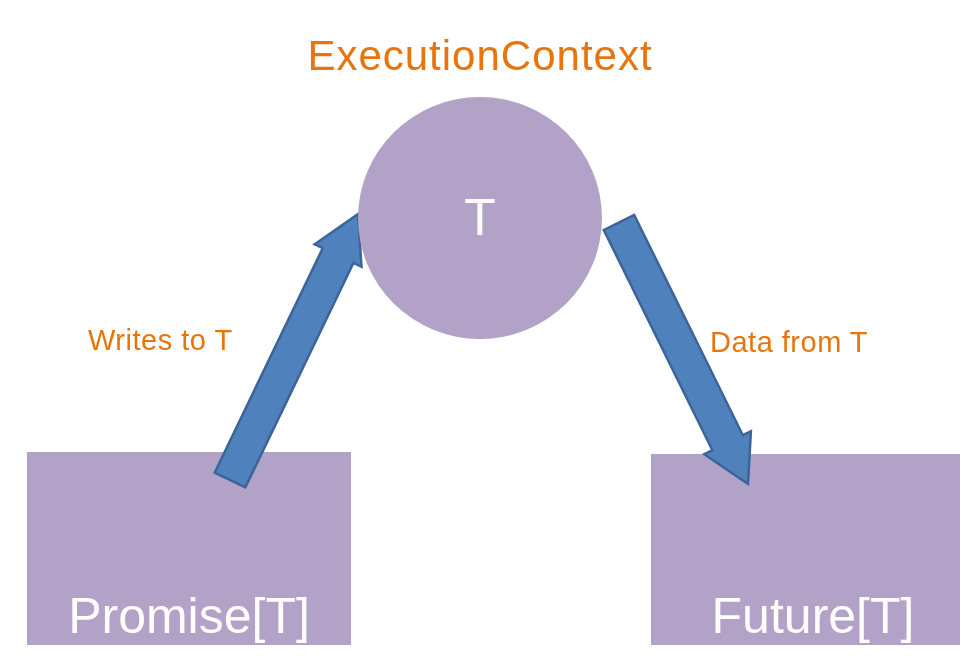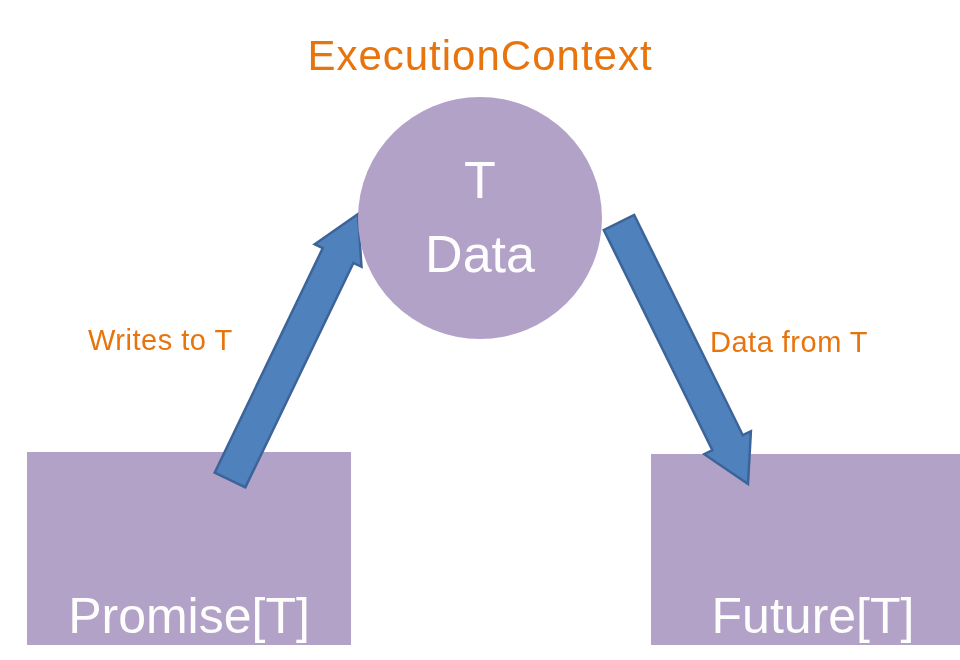--- a/index.html
+++ b/index.html
@@ -94,21 +94,20 @@
 
   <div class="diagram-title">ExecutionContext</div>
 
   <svg class="arrows-layer" viewBox="0 0 960 660" aria-hidden="true">
     <polygon points="245.3,475.4 353.4,250.9 361.5,254.8 358,202 314.7,232.2 322.8,236.1 214.7,460.6"></polygon>
     <polygon points="634.2,203 742.8,423.2 750.9,419.2 748,472 704.3,442.2 712.4,438.2 603.8,218"></polygon>
   </svg>
 
   <div class="node-circle">
     <span>T</span>
-    <span>Data</span>
   </div>
 
   <div class="box box-promise">
     <span>Promise[T]</span>
   </div>
 
   <div class="box box-future">
     <span>Future[T]</span>
   </div>
 

